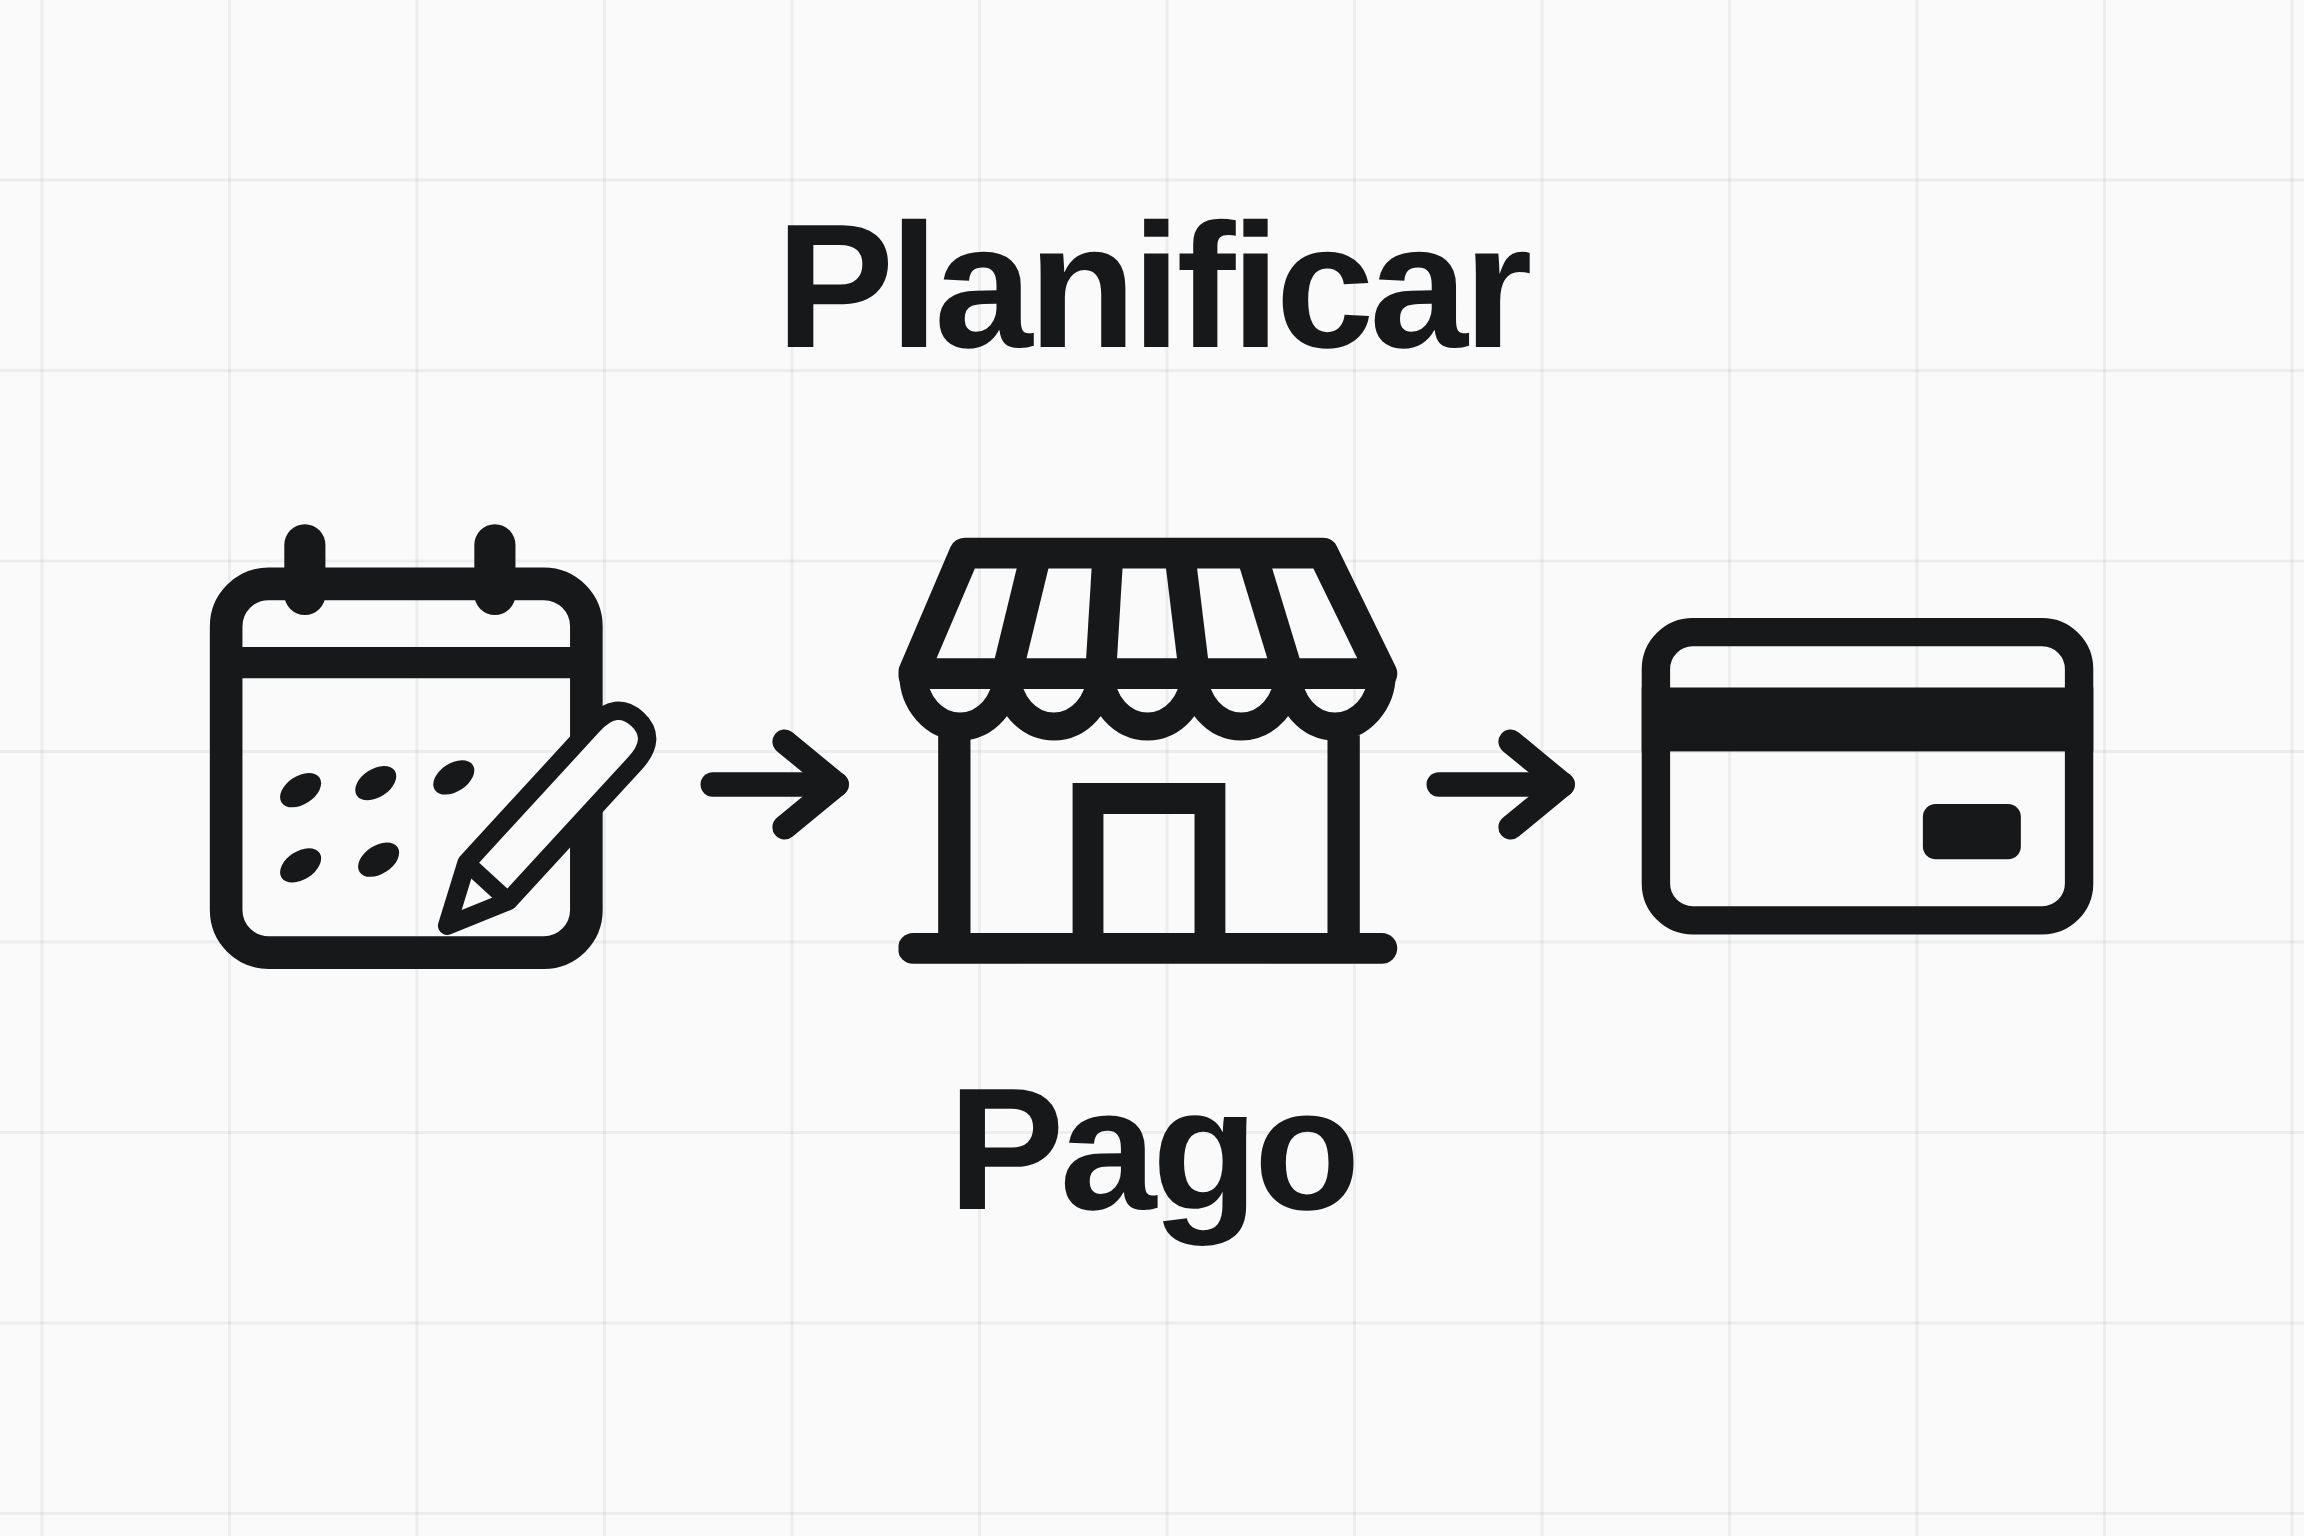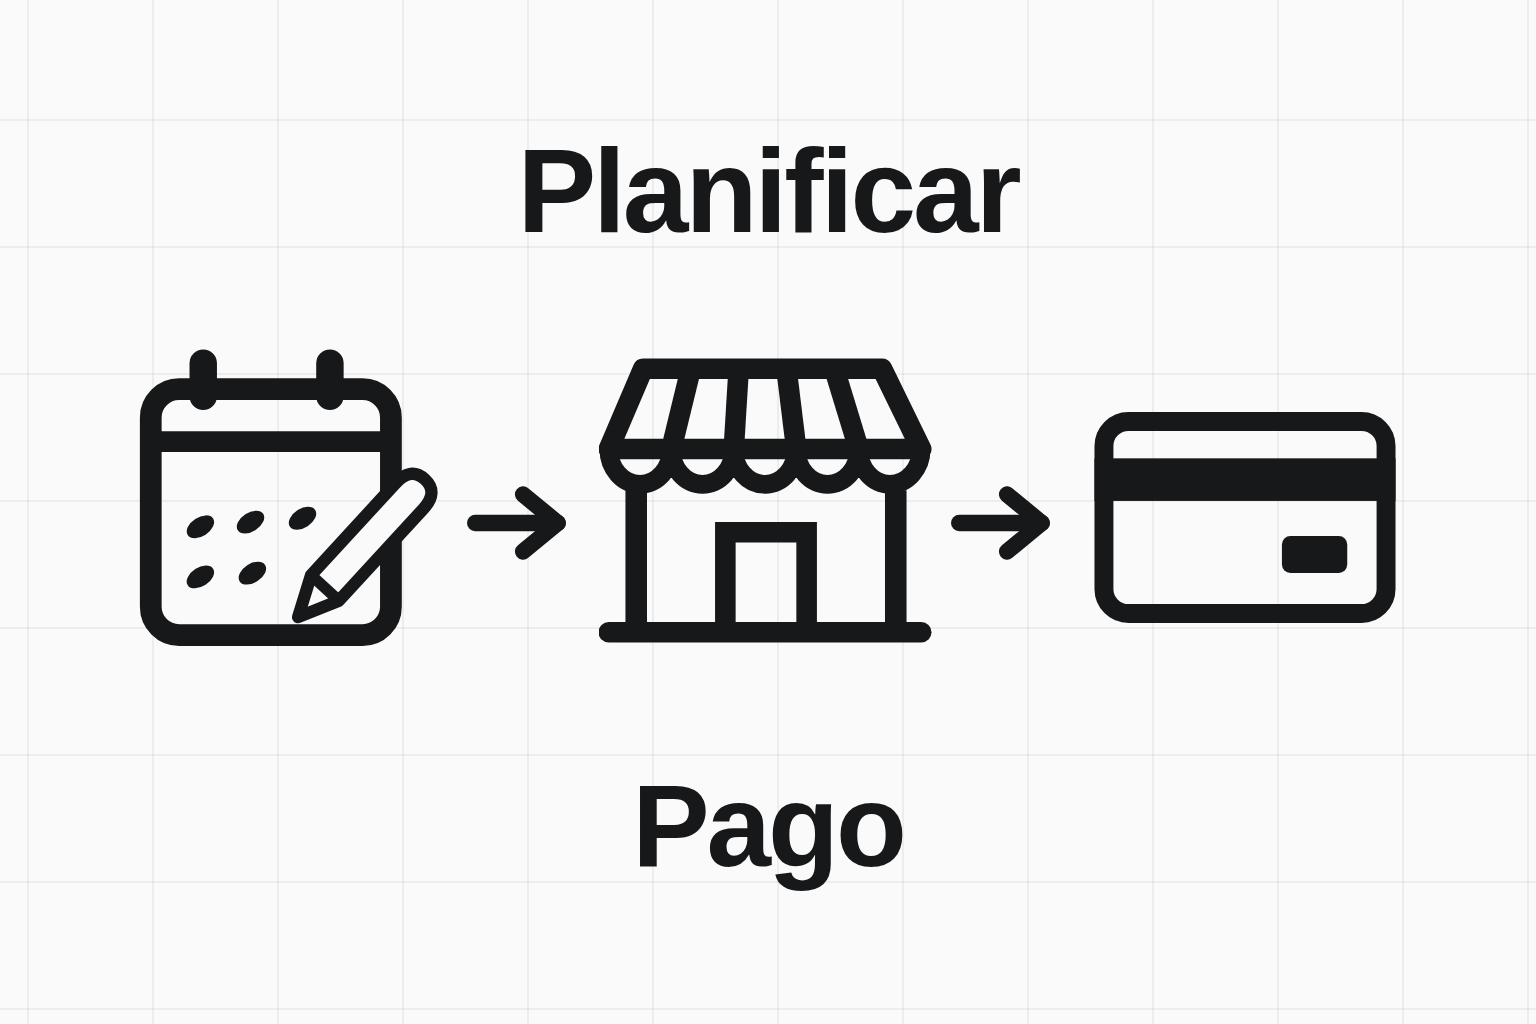--- a/index.html
+++ b/index.html
@@ -15,21 +15,21 @@
     font-family:"Liberation Sans","DejaVu Sans",sans-serif;
   }
   .abs{position:absolute;}
   .big-label{
     left:0;right:0;text-align:center;
     font-weight:700;line-height:1;
     letter-spacing:-3px;color:#17181a;
     user-select:none;
   }
   #title{top:132px;font-size:118px;}
-  #caption{top:768px;font-size:116px;}
+  #caption{top:708px;font-size:116px;}
   .icon svg{display:block;width:100%;height:100%;}
   .ink{stroke:#17181a;}
   .fill-ink{fill:#17181a;}
   #calendar-icon{left:138px;top:345px;width:312px;height:305px;}
   #arrow-1{left:466px;top:485px;width:106px;height:76px;}
   #store-icon{left:599px;top:353px;width:333px;height:294px;}
   #arrow-2{left:950px;top:485px;width:106px;height:76px;}
   #card-icon{left:1093px;top:411px;width:304px;height:213px;}
 </style>
 </head>

